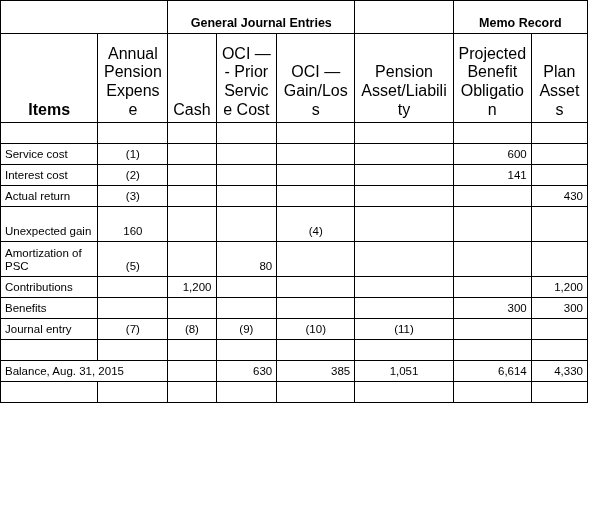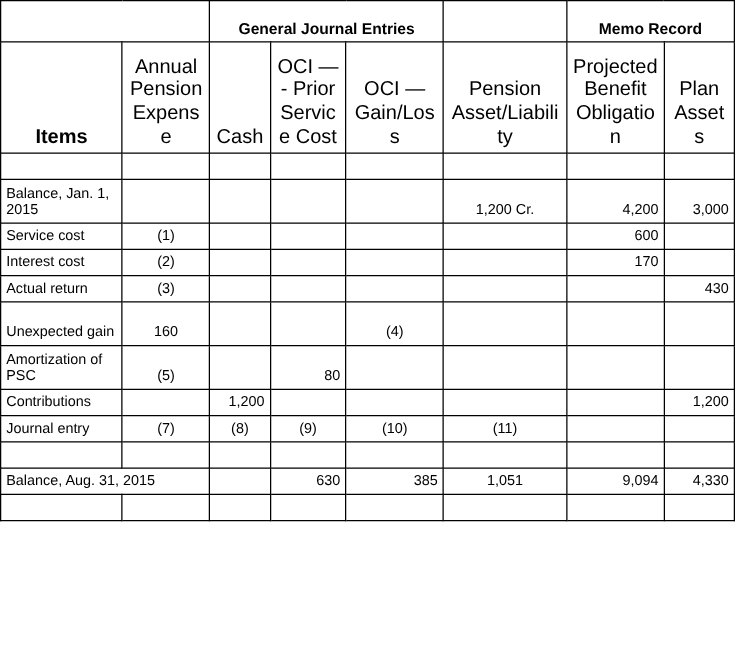--- a/index.html
+++ b/index.html
@@ -109,50 +109,40 @@
       <td></td>
       <td></td>
       <td></td>
       <td></td>
       <td></td>
       <td></td>
       <td></td>
       <td></td>
     </tr>
 
-    <tr class="r2">
-      <td class="label">Balance, Jan. 1, 2015</td>
-      <td class="num-c"></td>
-      <td class="num-r"></td>
-      <td class="num-r"></td>
-      <td class="num-c"></td>
-      <td class="num-c">1,200 Cr.</td>
-      <td class="num-r">4,200</td>
-      <td class="num-r">3,000</td>
-    </tr>
 
     <tr class="r1">
       <td class="label mid">Service cost</td>
       <td class="num-c">(1)</td>
       <td class="num-r"></td>
       <td class="num-r"></td>
       <td class="num-c"></td>
       <td class="num-c"></td>
       <td class="num-r">600</td>
       <td class="num-r"></td>
     </tr>
 
     <tr class="r1">
       <td class="label mid">Interest cost</td>
       <td class="num-c">(2)</td>
       <td class="num-r"></td>
       <td class="num-r"></td>
       <td class="num-c"></td>
       <td class="num-c"></td>
-      <td class="num-r">170</td>
+      <td class="num-r">141</td>
       <td class="num-r"></td>
     </tr>
 
     <tr class="r1">
       <td class="label mid">Actual return</td>
       <td class="num-c">(3)</td>
       <td class="num-r"></td>
       <td class="num-r"></td>
       <td class="num-c"></td>
       <td class="num-c"></td>
@@ -186,20 +176,30 @@
       <td class="label mid">Contributions</td>
       <td class="num-c"></td>
       <td class="num-r">1,200</td>
       <td class="num-r"></td>
       <td class="num-c"></td>
       <td class="num-c"></td>
       <td class="num-r"></td>
       <td class="num-r">1,200</td>
     </tr>
 
+    <tr class="r1">
+      <td class="label mid">Benefits</td>
+      <td class="num-c"></td>
+      <td class="num-r"></td>
+      <td class="num-r"></td>
+      <td class="num-c"></td>
+      <td class="num-c"></td>
+      <td class="num-r">300</td>
+      <td class="num-r">300</td>
+    </tr>
 
 
     <tr class="r1">
       <td class="label mid">Journal entry</td>
       <td class="num-c">(7)</td>
       <td class="num-c">(8)</td>
       <td class="num-c">(9)</td>
       <td class="num-c">(10)</td>
       <td class="num-c">(11)</td>
       <td class="num-r"></td>
@@ -217,21 +217,21 @@
       <td></td>
     </tr>
 
 
     <tr class="r1">
       <td class="label mid" colspan="2">Balance, Aug. 31, 2015</td>
       <td class="num-r"></td>
       <td class="num-r">630</td>
       <td class="num-r">385</td>
       <td class="num-c">1,051</td>
-      <td class="num-r">9,094</td>
+      <td class="num-r">6,614</td>
       <td class="num-r">4,330</td>
     </tr>
 
     <tr class="spacer">
       <td></td>
       <td></td>
       <td></td>
       <td></td>
       <td></td>
       <td></td>

